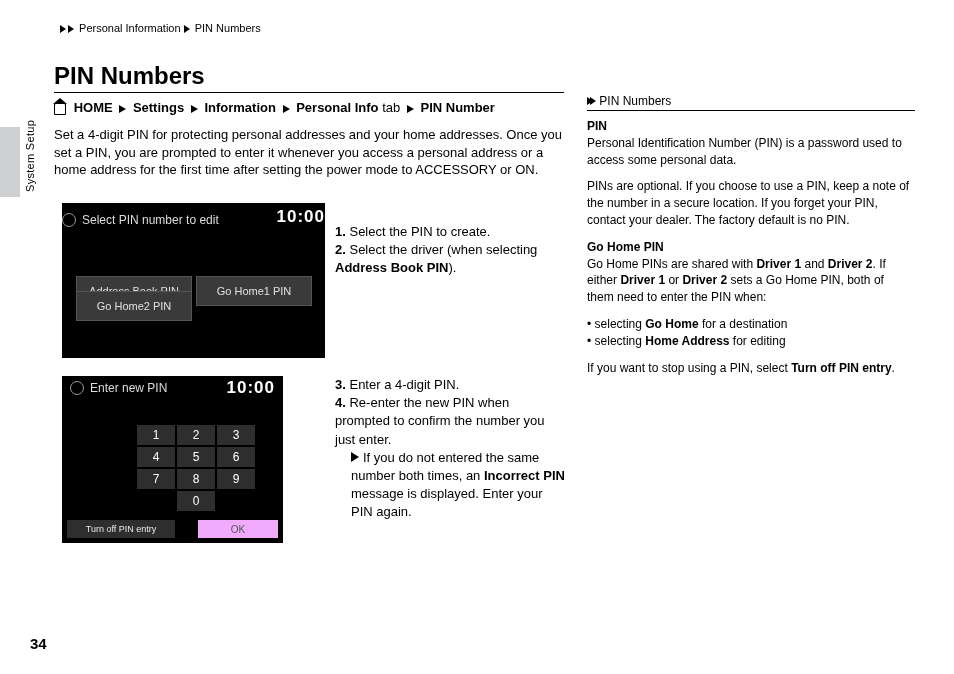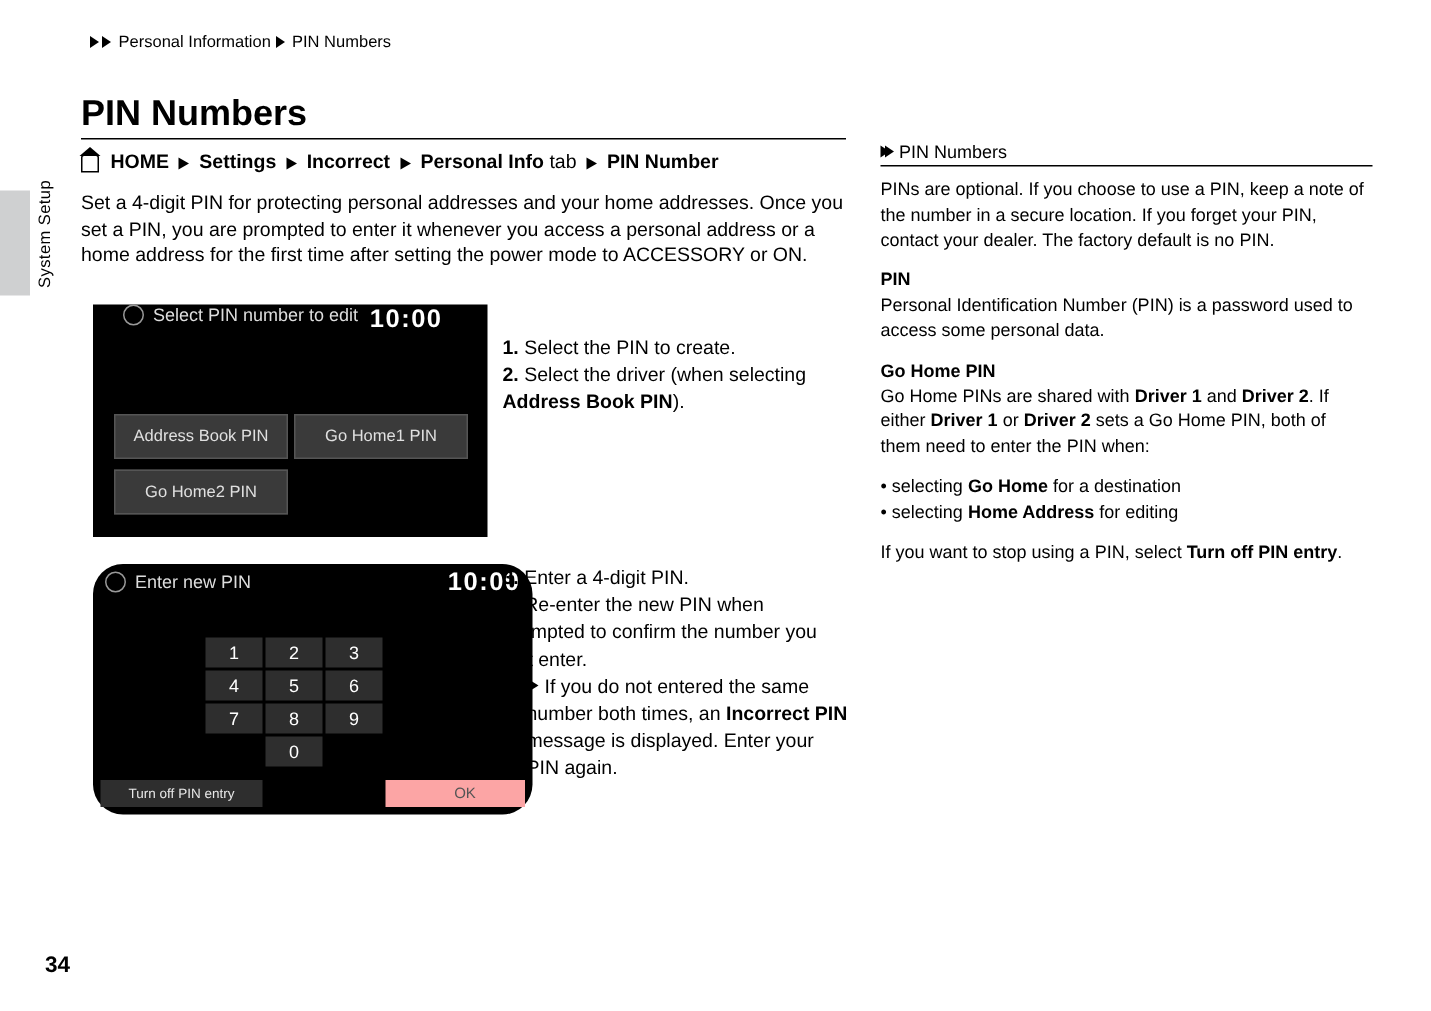--- a/index.html
+++ b/index.html
@@ -13,40 +13,40 @@
 .nav{position:absolute;left:54px;top:100px;font-size:13px;font-weight:bold;}
 .nav .h{font-weight:bold;}
 .nav .tab{font-weight:normal;}
 .navarr{display:inline-block;width:0;height:0;border-top:4px solid transparent;border-bottom:4px solid transparent;border-left:7px solid #000;margin:0 3px;vertical-align:middle;}
 .home-icon{display:inline-block;width:10px;height:10px;border:1px solid #000;vertical-align:middle;margin-right:4px;border-radius:2px 2px 0 0;position:relative;}
 .home-icon::before{content:"";position:absolute;left:-2px;top:-6px;width:0;height:0;border-left:7px solid transparent;border-right:7px solid transparent;border-bottom:6px solid #000;}
 .intro{position:absolute;left:54px;top:126px;width:510px;font-size:13px;line-height:1.35;}
 
 
 .scr1{position:absolute;left:62px;top:203px;width:263px;height:155px;background:#000;color:#e8e8e8;}
-.scr1 .hdr{position:absolute;left:0;top:0;right:10px;height:24px;display:flex;align-items:flex-start;padding:0 20px;font-size:12px;}
+.scr1 .hdr{position:absolute;left:0;top:0;right:0;height:24px;display:flex;align-items:flex-end;padding:0 0;font-size:12px;}
 .scr1 .hdr .gear{display:inline-block;width:12px;height:12px;border:1px solid #999;border-radius:50%;margin-right:6px;position:relative;}
 .scr1 .hdr .t{flex:1;color:#ddd;}
 .scr1 .hdr .clk{font-size:17px;font-weight:bold;color:#fff;letter-spacing:1px;}
 .scr1 .btn{position:absolute;width:114px;height:28px;background:#3a3a3a;color:#e0e0e0;font-size:11px;display:flex;align-items:center;justify-content:center;border:1px solid #555;}
 .scr1 .btn.a{left:14px;top:73px;}
 .scr1 .btn.b{left:134px;top:73px;}
-.scr1 .btn.c{left:14px;top:110px;}
+.scr1 .btn.c{left:14px;top:88px;}
 
 
-.scr2{position:absolute;left:62px;top:376px;width:293px;height:167px;background:#000;color:#e8e8e8;border-radius:20px;}
+.scr2{position:absolute;left:62px;top:376px;width:221px;height:167px;background:#000;color:#e8e8e8;}
 .scr2 .hdr{position:absolute;left:0;top:0;right:0;height:24px;display:flex;align-items:center;padding:0 8px;font-size:12px;}
 .scr2 .hdr .gear{display:inline-block;width:12px;height:12px;border:1px solid #999;border-radius:50%;margin-right:6px;}
 .scr2 .hdr .t{flex:1;color:#ddd;}
 .scr2 .hdr .clk{font-size:17px;font-weight:bold;color:#fff;letter-spacing:1px;}
 .scr2 .pad{position:absolute;left:74px;top:48px;display:grid;grid-template-columns:repeat(3,40px);grid-auto-rows:22px;}
 .scr2 .pad .k{background:#2e2e2e;color:#fff;font-size:12px;display:flex;align-items:center;justify-content:center;border:1px solid #000;}
 .scr2 .pad .k0{grid-column:2;}
 .scr2 .btnoff{position:absolute;left:5px;bottom:5px;width:108px;height:18px;background:#2e2e2e;font-size:9px;display:flex;align-items:center;justify-content:center;}
-.scr2 .btnok{position:absolute;right:5px;bottom:5px;width:80px;height:18px;background:#fca5a5;color:#555;font-size:10px;display:flex;align-items:center;justify-content:center;padding-left:13px;}
+.scr2 .btnok{position:absolute;right:5px;bottom:5px;width:80px;height:18px;background:#f0abfc;color:#555;font-size:10px;display:flex;align-items:center;justify-content:center;}
 
 .steps1{position:absolute;left:335px;top:203px;width:230px;font-size:13px;line-height:1.4;margin-top:20px;}
 .steps1 .n{font-weight:bold;}
 .steps1 .bold{font-weight:bold;}
 .steps2{position:absolute;left:335px;top:376px;width:232px;font-size:13px;line-height:1.4;}
 .steps2 .n{font-weight:bold;}
 .steps2 .bold{font-weight:bold;}
 .steps2 .tri{display:inline-block;width:0;height:0;border-top:5px solid transparent;border-bottom:5px solid transparent;border-left:8px solid #000;margin-right:4px;vertical-align:0px;}
 
 .rhead{position:absolute;left:587px;top:94px;font-size:12px;}
@@ -77,21 +77,21 @@
 
 <div class="title">PIN Numbers</div>
 <div class="hr1"></div>
 
 <div class="nav">
   <span class="home-icon"></span>
   <span class="h">HOME</span>
   <span class="navarr"></span>
   <span class="h">Settings</span>
   <span class="navarr"></span>
-  <span class="h">Incorrect</span>
+  <span class="h">Information</span>
   <span class="navarr"></span>
   <span class="h">Personal Info</span>
   <span class="tab"> tab</span>
   <span class="navarr"></span>
   <span class="h">PIN Number</span>
 </div>
 
 <div class="intro">Set a 4-digit PIN for protecting personal addresses and your home addresses. Once you set a PIN, you are prompted to enter it whenever you access a personal address or a home address for the first time after setting the power mode to ACCESSORY or ON.</div>
 
 <div class="scr1">
@@ -139,23 +139,23 @@
     <span class="tri"></span><span>If you do not entered the same number both times, an</span> <span class="bold">Incorrect PIN</span> <span>message is displayed. Enter your PIN again.</span>
   </div>
 </div>
 
 <div class="rhead">
   <span class="ra"></span><span class="ra ra2"></span>
   <span> PIN Numbers</span>
 </div>
 <div class="rline"></div>
 <div class="rbody">
-  <p>PINs are optional. If you choose to use a PIN, keep a note of the number in a secure location. If you forget your PIN, contact your dealer. The factory default is no PIN.</p>
   <p><span class="b">PIN</span><br>
      <span>Personal Identification Number (PIN) is a password used to access some personal data.</span></p>
+  <p>PINs are optional. If you choose to use a PIN, keep a note of the number in a secure location. If you forget your PIN, contact your dealer. The factory default is no PIN.</p>
   <p><span class="b">Go Home PIN</span><br>
      <span>Go Home PINs are shared with</span> <span class="b">Driver 1</span> <span>and</span> <span class="b">Driver 2</span><span>. If either</span> <span class="b">Driver 1</span> <span>or</span> <span class="b">Driver 2</span> <span>sets a Go Home PIN, both of them need to enter the PIN when:</span></p>
   <ul>
     <li><span>selecting</span> <span class="b">Go Home</span> <span>for a destination</span></li>
     <li><span>selecting</span> <span class="b">Home Address</span> <span>for editing</span></li>
   </ul>
   <p><span>If you want to stop using a PIN, select</span> <span class="b">Turn off PIN entry</span><span>.</span></p>
 </div>
 
 <div class="pagenum">34</div>

